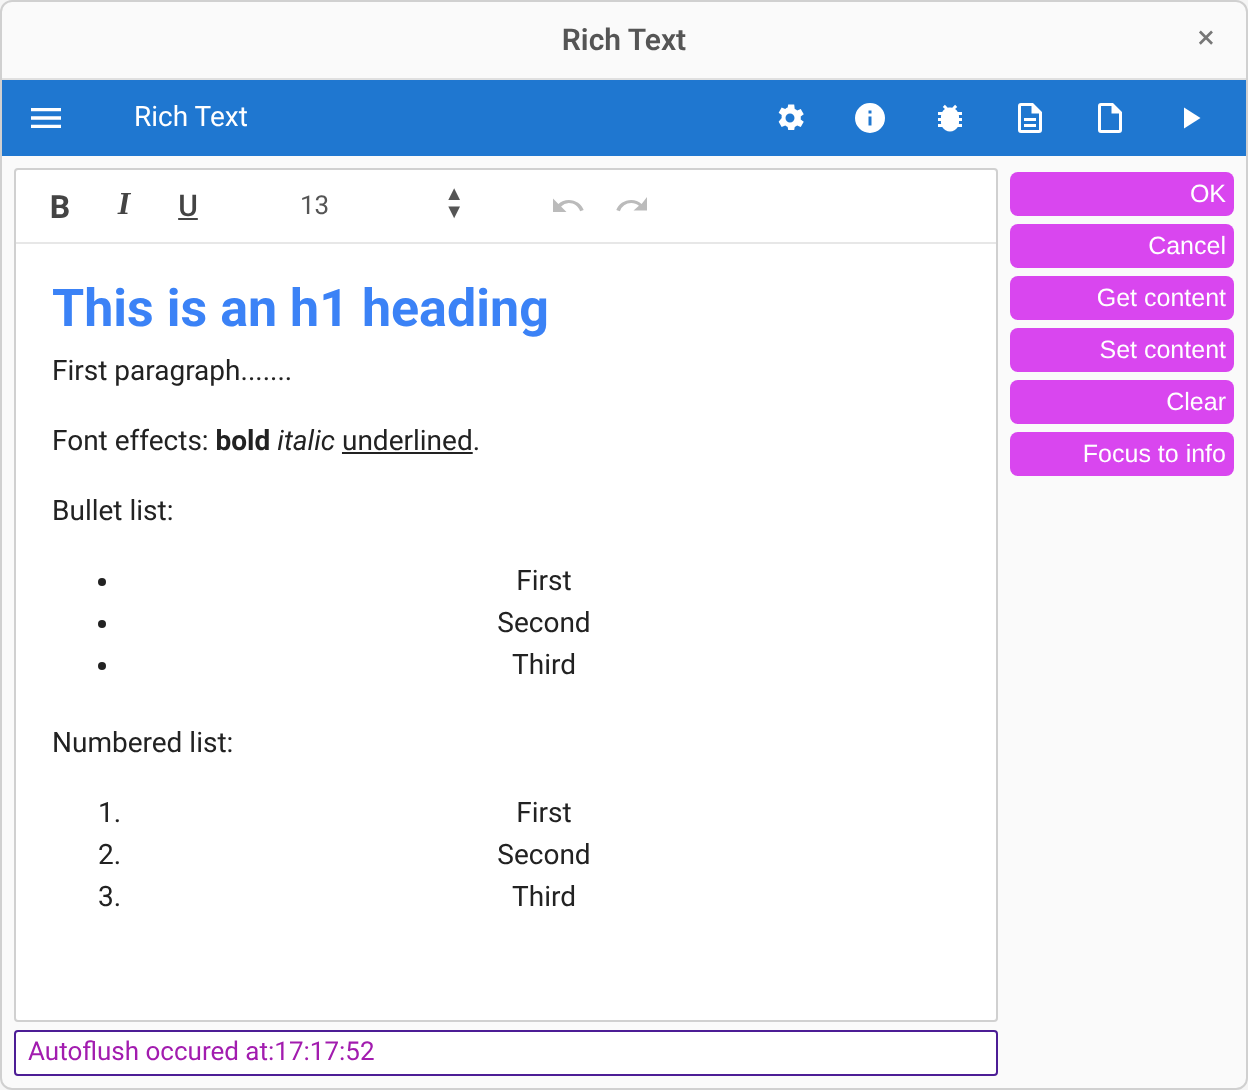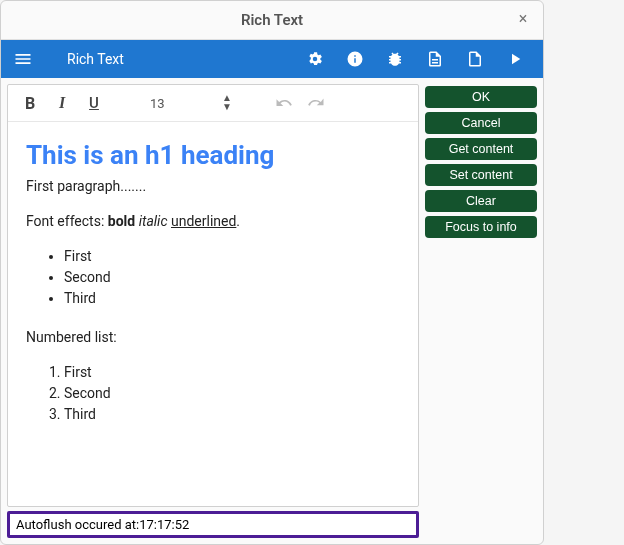--- a/index.html
+++ b/index.html
@@ -7,21 +7,21 @@
     padding: 0;
     width: 624px;
     height: 545px;
     font-family: -apple-system, BlinkMacSystemFont, "Segoe UI", Roboto, sans-serif;
     background: #f5f5f5;
     overflow: hidden;
     font-size: 14px;
     color: #333;
   }
   .window {
-    width: 544px;
+    width: 624px;
     height: 545px;
     background: #fafafa;
     border: 1px solid #d0d0d0;
     border-radius: 6px;
     box-sizing: border-box;
     display: flex;
     flex-direction: column;
   }
   .titlebar {
     height: 38px;
@@ -167,47 +167,48 @@
   .editor-content .fx-bold { font-weight: 700; }
   .editor-content .fx-italic { font-style: italic; text-align: right; }
   .editor-content .fx-under { text-decoration: underline; }
   .editor-content ul, .editor-content ol {
     margin: 6px 0 18px 0;
     padding-left: 38px;
   }
   .editor-content li {
     font-size: 14px;
     line-height: 1.5;
+    text-align: center;
   }
   .status-box {
     margin-top: 4px;
-    border: 3px solid #4c1d95;
+    border: 1px solid #4c1d95;
     background: #fff;
     padding: 3px 6px;
     font-size: 13px;
-    color: #000000;
+    color: #a21caf;
     border-radius: 2px;
   }
   .right-col {
     width: 112px;
     display: flex;
     flex-direction: column;
     gap: 4px;
     padding-top: 2px;
   }
   .action-btn {
-    background: #14532d;
+    background: #d946ef;
     color: #fff;
     border: none;
     border-radius: 4px;
     height: 22px;
     font-size: 12.5px;
     cursor: pointer;
     padding: 0 4px;
-    text-align: center;
+    text-align: right;
     line-height: 22px;
     white-space: nowrap;
   }
 </style>
 </head>
 <body>
 
 <div class="window">
 
   <div class="titlebar">
@@ -280,20 +281,21 @@
         </div>
 
         <div class="editor-content">
           <h1>This is an h1 heading</h1>
           <p>First paragraph.......</p>
           <p>
             <span>Font effects: </span><span class="fx-bold">bold</span>
             <span class="fx-italic">italic</span>
             <span class="fx-under">underlined</span><span>.</span>
           </p>
+          <p>Bullet list:</p>
           <ul>
             <li>First</li>
             <li>Second</li>
             <li>Third</li>
           </ul>
           <p>Numbered list:</p>
           <ol>
             <li>First</li>
             <li>Second</li>
             <li>Third</li>

